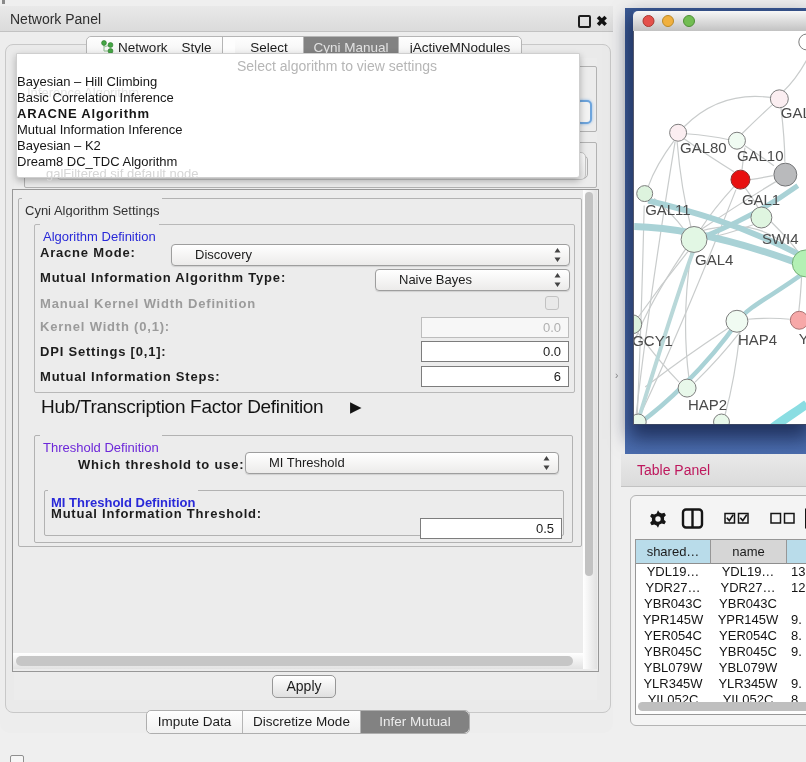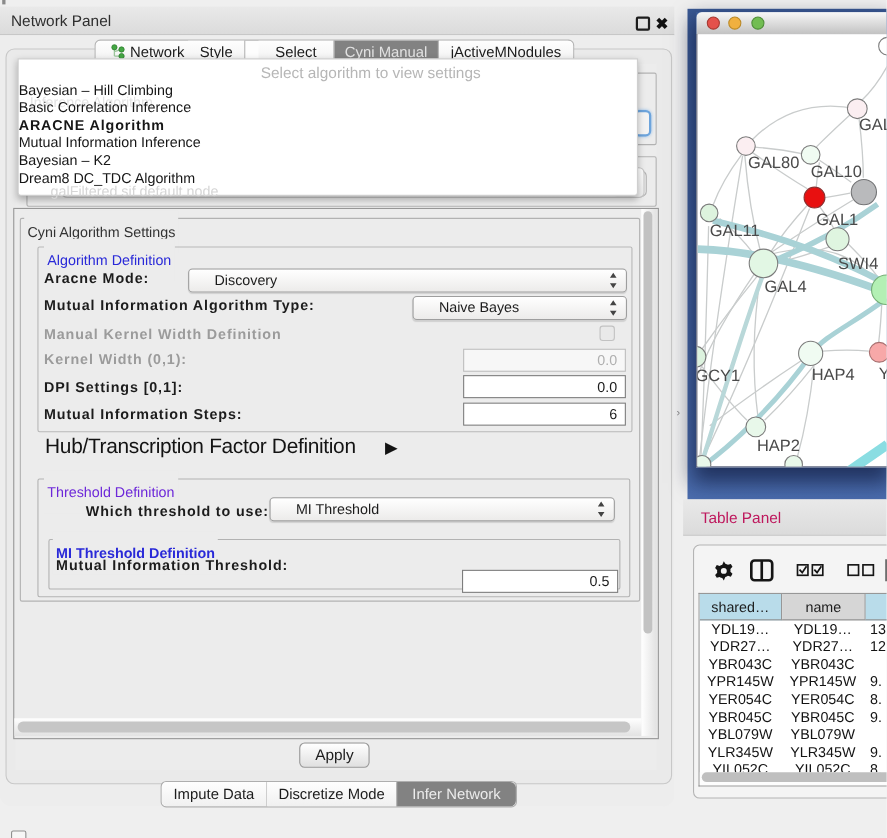--- a/index.html
+++ b/index.html
@@ -108,21 +108,21 @@
 <div class="abs" style="left:585px;top:192px;width:8px;height:384px;background:#c2c2c2;border-radius:4px;"></div>
 
 <div class="abs" style="left:13px;top:653px;width:570px;height:16px;background:linear-gradient(#ffffff,#e2e2e2);"></div>
 <div class="abs" style="left:16px;top:656px;width:557px;height:10px;background:#c6c6c6;border-radius:5px;"></div>
 
 <div class="abs" style="left:272px;top:675px;width:62px;height:21px;background:linear-gradient(#ffffff,#e0e0e0);border:1px solid #979797;border-radius:5px;text-align:center;line-height:21px;font-size:14px;">Apply</div>
 
 <div class="abs" style="left:146px;top:710px;width:322px;height:22px;border:1px solid #aeaeae;border-radius:5px;background:#fdfdfd;font-size:14px;">
   <div class="tabseg" style="left:0;width:95px;border-radius:5px 0 0 5px;">Impute Data</div>
   <div class="tabseg" style="left:96px;width:117px;">Discretize Mode</div>
-  <div class="tabseg" style="left:214px;width:108px;background:#828282;color:#ececec;border-right:none;border-radius:0 5px 5px 0;">Infer Network</div>
+  <div class="tabseg" style="left:214px;width:108px;background:#828282;color:#ececec;border-right:none;border-radius:0 5px 5px 0;">Infer Mutual</div>
 </div>
 
 <div class="abs" style="left:10px;top:755px;width:12px;height:12px;background:#f6f6f6;border:1px solid #8f8f8f;border-radius:2px;"></div>
 
 <div class="abs" style="left:16px;top:53px;width:562px;height:123px;background:#ffffff;border:1px solid #cfcfcf;border-radius:0 0 3px 3px;box-shadow:0 3px 7px rgba(0,0,0,0.28);"></div>
 <div class="abs" style="left:237px;top:58px;width:200px;text-align:center;color:#b6b6b6;font-size:14px;white-space:nowrap;">Select algorithm to view settings</div>
 <div class="abs" style="left:27px;top:85px;color:#e4e4e4;">Inference Algorithm</div>
 <div class="abs" style="left:17px;top:74px;line-height:15.9px;color:#161616;">
 Bayesian – Hill Climbing<br>
 Basic Correlation Inference<br>

